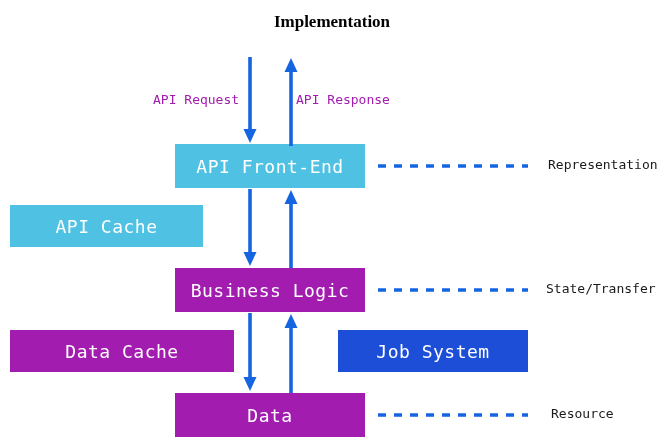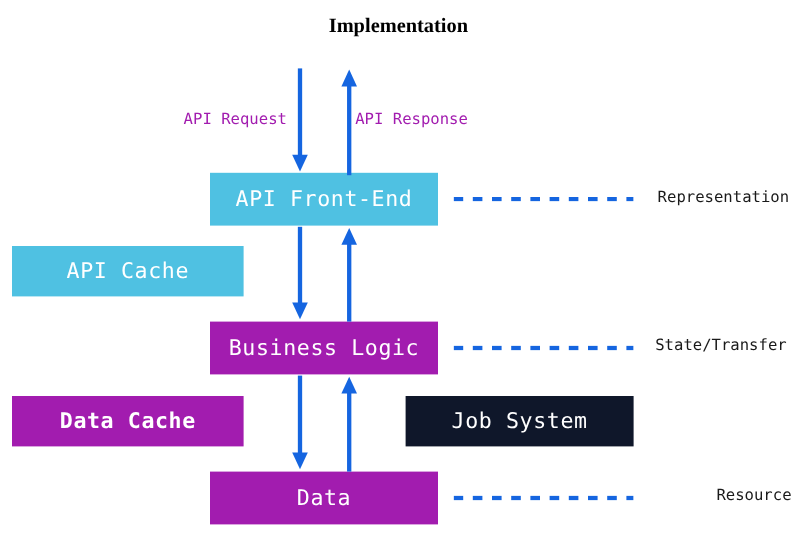--- a/index.html
+++ b/index.html
@@ -40,21 +40,21 @@
     align-items: center;
     justify-content: center;
     font-family: "DejaVu Sans Mono", "Liberation Mono", monospace;
     font-size: 18px;
     color: #ffffff;
     letter-spacing: 0.5px;
     white-space: nowrap;
   }
   .node.cyan   { background: #4FC1E2; }
   .node.orange { background: #a21caf; }
-  .node.gray   { background: #0f172a; }
+  .node.gray   { background: #1d4ed8; }
 
   
   .flow-label {
     position: absolute;
     font-family: "DejaVu Sans Mono", "Liberation Mono", monospace;
     font-size: 13px;
     color: #a21caf;
     white-space: nowrap;
   }
   .side-label {
@@ -89,21 +89,21 @@
   <div id="nodes-layer">
       <div class="node cyan" style="left: 175px; top: 144px; width: 190px; height: 44px;">
         <span>API Front-End</span>
       </div>
       <div class="node cyan" style="left: 10px; top: 205px; width: 193px; height: 42px;">
         <span>API Cache</span>
       </div>
       <div class="node orange" style="left: 175px; top: 268px; width: 190px; height: 44px;">
         <span>Business Logic</span>
       </div>
-      <div class="node orange" style="left: 10px; top: 330px; width: 193px; height: 42px; font-weight: bold;">
+      <div class="node orange" style="left: 10px; top: 330px; width: 224px; height: 42px;">
         <span>Data Cache</span>
       </div>
       <div class="node gray" style="left: 338px; top: 330px; width: 190px; height: 42px;">
         <span>Job System</span>
       </div>
       <div class="node orange" style="left: 175px; top: 393px; width: 190px; height: 44px; text-align: right;">
         <span>Data</span>
       </div>
     </div>
   <div id="arrows-layer">
@@ -161,16 +161,16 @@
         </svg>
       </div>
     </div>
   <div id="flow-labels-layer">
       <div class="flow-label" style="left: 153px; top: 92px;">API Request</div>
       <div class="flow-label" style="left: 296px; top: 92px;">API Response</div>
     </div>
   <div id="side-labels-layer">
       <div class="side-label" style="left: 536px; top: 157px; margin-left: 12px;">Representation</div>
       <div class="side-label" style="left: 546px; top: 281px;">State/Transfer</div>
-      <div class="side-label" style="left: 551px; top: 406px; margin-left: 46px;">Resource</div>
+      <div class="side-label" style="left: 551px; top: 406px;">Resource</div>
     </div>
 
 </div>
 
 </body></html>

